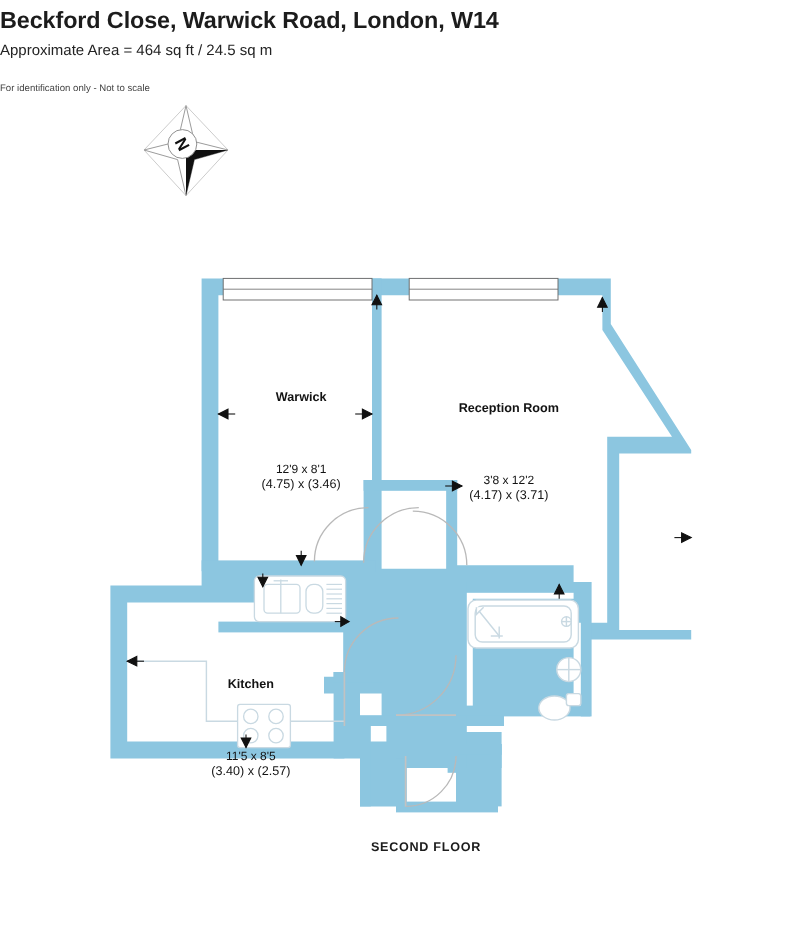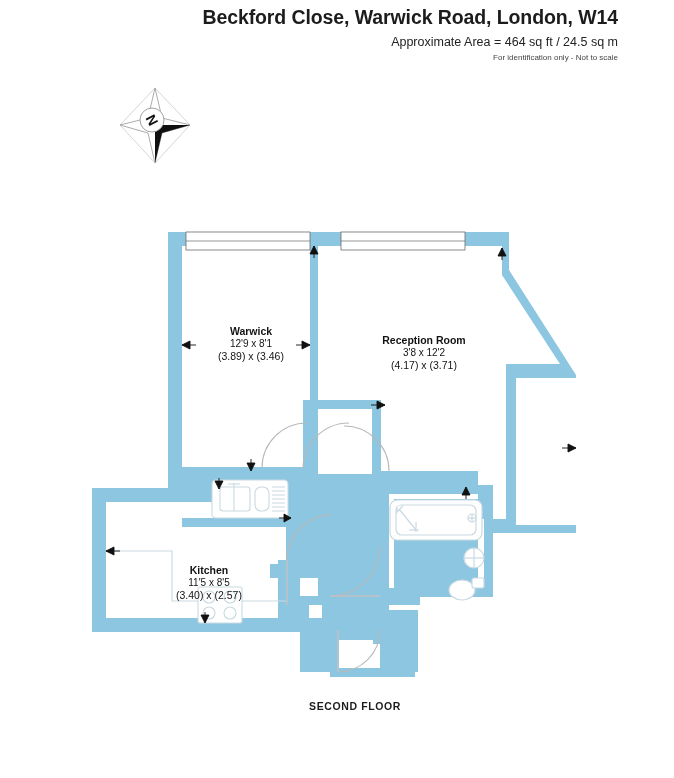--- a/index.html
+++ b/index.html
@@ -17,21 +17,21 @@
   #page {
     position: absolute;
     left: 0; top: 0;
     width: 674px;
     height: 778px;
   }
   .hdr {
     position: absolute;
     left: 0; top: 0;
     width: 644px;
-    text-align: right;
+    text-align: left;
     padding-right: 26px;
     box-sizing: border-box;
   }
   .title {
     font-size: 19.5px;
     font-weight: bold;
     color: #1c1c1c;
     letter-spacing: -0.1px;
     margin-top: 5px;
     line-height: 24px;
@@ -39,22 +39,21 @@
   .subtitle {
     font-size: 12.5px;
     color: #232323;
     line-height: 16px;
     margin-top: 5px;
   }
   .subsubtitle {
     font-size: 8px;
     color: #444;
     line-height: 12px;
-    margin-top: 2px;
-    padding-left: 20px;
+    margin-top: 18px;
   }
   .plan-svg {
     position: absolute;
     left: 0;
     top: 0;
   }
   .floorlabel {
     position: absolute;
     left: 0;
     top: 700px;
@@ -74,20 +73,21 @@
     white-space: nowrap;
   }
   .roomlabel .rname {
     font-size: 10.5px;
     font-weight: bold;
     display: block;
   }
   .roomlabel .rdim {
     font-size: 10px;
     display: block;
+    margin-top: 48px;
   }
   .roomlabel .rdim2 {
     font-size: 10.5px;
     display: block;
   }
 </style>
 </head>
 <body>
 
 <div id="page">
@@ -316,21 +316,21 @@
       <polygon points="291,518 284,514 284,522"></polygon>
 
       <line x1="205" y1="623" x2="205" y2="612"></line>
       <polygon points="205,623 201,615 209,615"></polygon>
     </g>
   </svg>
 
   <div class="roomlabel" style="left:191px; top:325px; width:120px;">
     <span class="rname">Warwick</span>
     <span class="rdim">12'9 x 8'1</span>
-    <span class="rdim2">(3.89) x (3.46)</span>
+    <span class="rdim2">(4.75) x (3.46)</span>
   </div>
 
   <div class="roomlabel" style="left:364px; top:334px; width:120px;">
     <span class="rname">Reception Room</span>
     <span class="rdim">3'8 x 12'2</span>
     <span class="rdim2">(4.17) x (3.71)</span>
   </div>
 
   <div class="roomlabel" style="left:149px; top:564px; width:120px;">
     <span class="rname">Kitchen</span>

